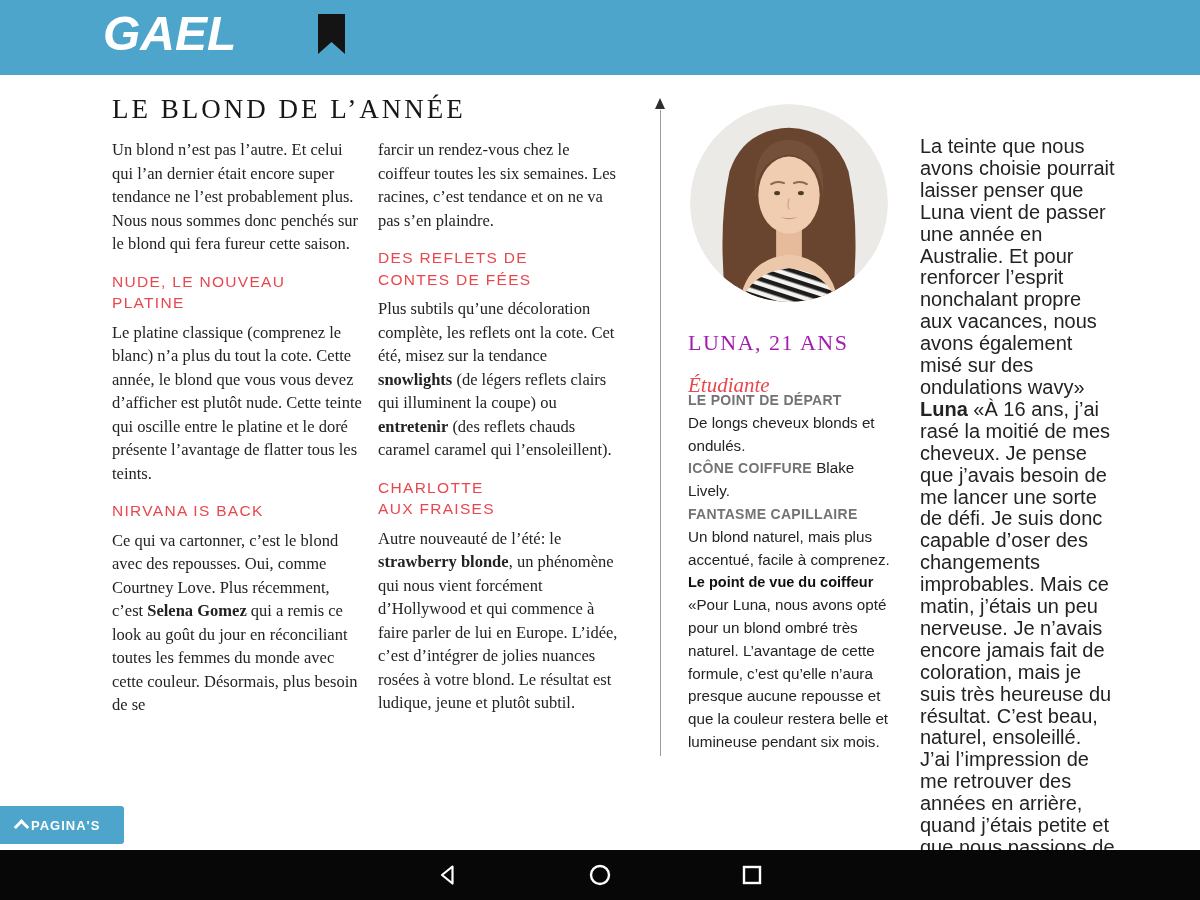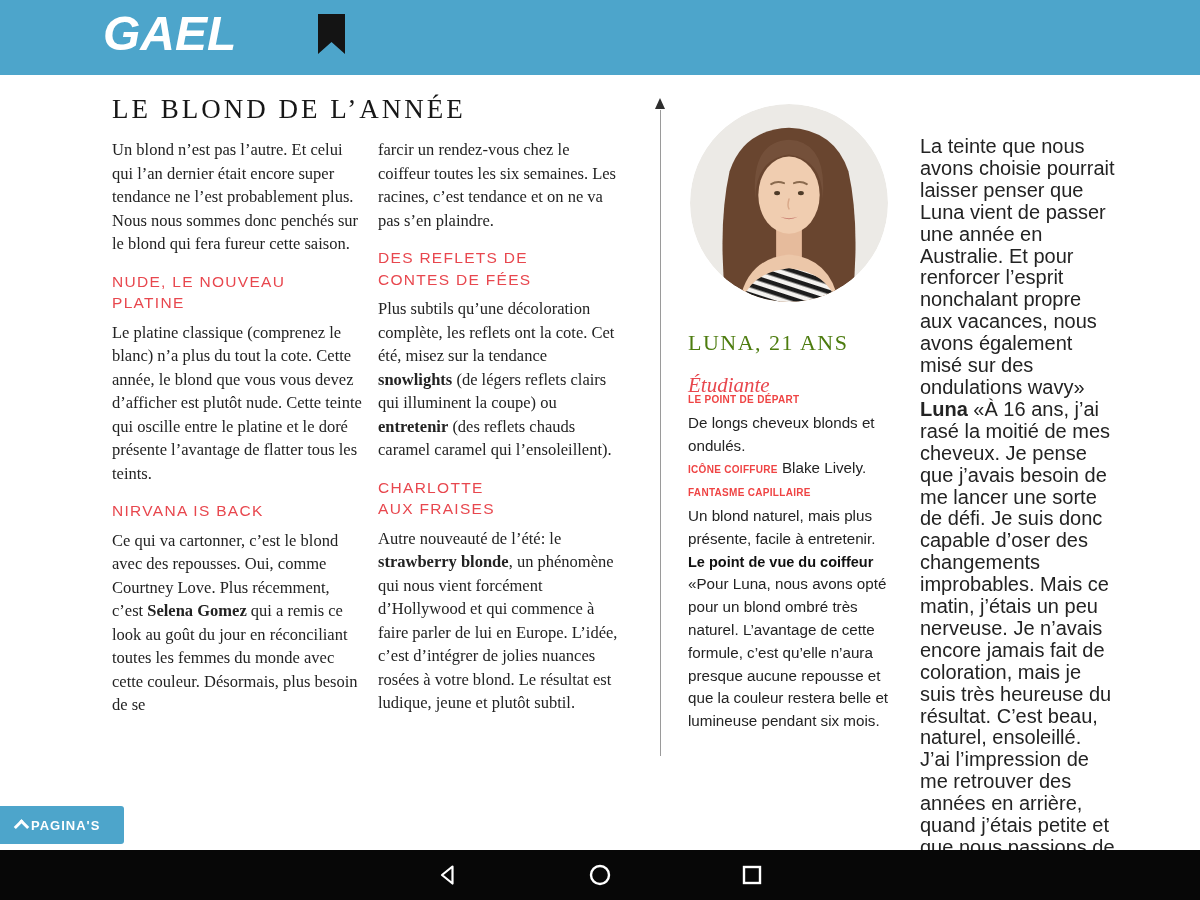--- a/index.html
+++ b/index.html
@@ -18,27 +18,27 @@
   .serif-body { font-family:"Liberation Serif", serif; font-size:16.5px; line-height:23.5px; color:#232323; }
   .red-heading { font-family:"Liberation Sans", sans-serif; font-size:15.5px; font-weight:500; letter-spacing:1.3px; line-height:21.5px; color:#e8474e; margin:15px 0 7px 0; white-space:pre-line; }
 
   .col1 { position:absolute; left:112px; top:138px; width:252px; }
   .col2 { position:absolute; left:378px; top:138px; width:245px; }
 
   .divider { position:absolute; left:660px; top:110px; width:1px; height:646px; background:#9a9a9a; }
   .divider-arrow { position:absolute; left:-5px; top:-12px; width:0; height:0; border-left:5px solid transparent; border-right:5px solid transparent; border-bottom:11px solid #2e2e2e; }
 
   .photo-wrap { position:absolute; left:690px; top:104px; width:198px; height:198px; border-radius:50%; overflow:hidden; }
-  .profile-name { position:absolute; left:688px; top:330px; font-family:"Liberation Serif", serif; font-weight:500; font-size:22px; letter-spacing:1.5px; color:#4d7c0f; }
+  .profile-name { position:absolute; left:688px; top:330px; font-family:"Liberation Serif", serif; font-weight:500; font-size:22px; letter-spacing:1.5px; color:#a21caf; }
   .profile-role { position:absolute; left:688px; top:373px; font-family:"Liberation Serif", serif; font-style:italic; font-size:21px; color:#e8474e; }
 
   .col3-body { position:absolute; left:688px; top:389px; width:208px; }
   .col3-body p { margin:0; }
   .sans-body { font-size:15.2px; line-height:22.8px; color:#232323; }
-  .sans-label { font-size:10px; font-weight:bold; letter-spacing:0.3px; line-height:22.8px; color:#ef4444; }
+  .sans-label { font-size:14px; font-weight:bold; letter-spacing:0.3px; line-height:22.8px; color:#737373; }
   .sans-label-lc { font-size:14.5px; font-weight:bold; line-height:22.8px; color:#111111; }
 
   .col4 { position:absolute; left:920px; top:136px; width:196px; }
   .col4 .sans-body { font-size:20px; line-height:21.9px; }
   .credit { font-size:13.5px; font-weight:bold; color:#111111; margin-top:24px; }
 
   
   .pages-button { position:absolute; left:0; top:806px; width:124px; height:38px; background:#4da5cb; border:none; display:flex; align-items:center; padding-left:16px; gap:4px; border-radius:0 3px 3px 0; cursor:pointer; }
   .chevron-up { display:inline-block; width:11px; height:11px; border-left:3px solid #ffffff; border-top:3px solid #ffffff; transform:rotate(45deg) translate(1px,1px); }
   .pages-label { color:#ffffff; font-size:13px; font-weight:bold; letter-spacing:1px; font-family:"Liberation Sans", sans-serif; }
@@ -114,21 +114,21 @@
     </div>
 
     <h2 class="profile-name">LUNA, 21 ANS</h2>
     <div class="profile-role">Étudiante</div>
 
     <section class="col3-body">
       <p class="sans-label">LE POINT DE DÉPART</p>
       <p class="sans-body">De longs cheveux blonds et ondulés.</p>
       <p class="sans-body"><b class="sans-label">ICÔNE COIFFURE</b><span> Blake Lively.</span></p>
       <p class="sans-label">FANTASME CAPILLAIRE</p>
-      <p class="sans-body">Un blond naturel, mais plus présente, facile à entretenir.</p>
+      <p class="sans-body">Un blond naturel, mais plus accentué, facile à comprenez.</p>
       <p class="sans-label-lc">Le point de vue du coiffeur</p>
       <p class="sans-body">«Pour Luna, nous avons opté pour un blond ombré très naturel. L’avantage de cette formule, c’est qu’elle n’aura presque aucune repousse et que la couleur restera belle et lumineuse pendant six mois.</p>
     </section>
 
     <section class="col4">
       <p class="sans-body"><span>La teinte que nous avons choisie pourrait laisser penser que Luna vient de passer une année en Australie. Et pour renforcer l’esprit nonchalant propre aux vacances, nous avons également misé sur des ondulations wavy» </span><b>Luna</b><span> «À 16 ans, j’ai rasé la moitié de mes cheveux. Je pense que j’avais besoin de me lancer une sorte de défi. Je suis donc capable d’oser des changements improbables. Mais ce matin, j’étais un peu nerveuse. Je n’avais encore jamais fait de coloration, mais je suis très heureuse du résultat. C’est beau, naturel, ensoleillé. J’ai l’impression de me retrouver des années en arrière, quand j’étais petite et que nous passions de fantastiques vacances sous le soleil d’Italie.»</span></p>
       <p class="credit">Top American Vintage.</p>
     </section>
 
   </main>

